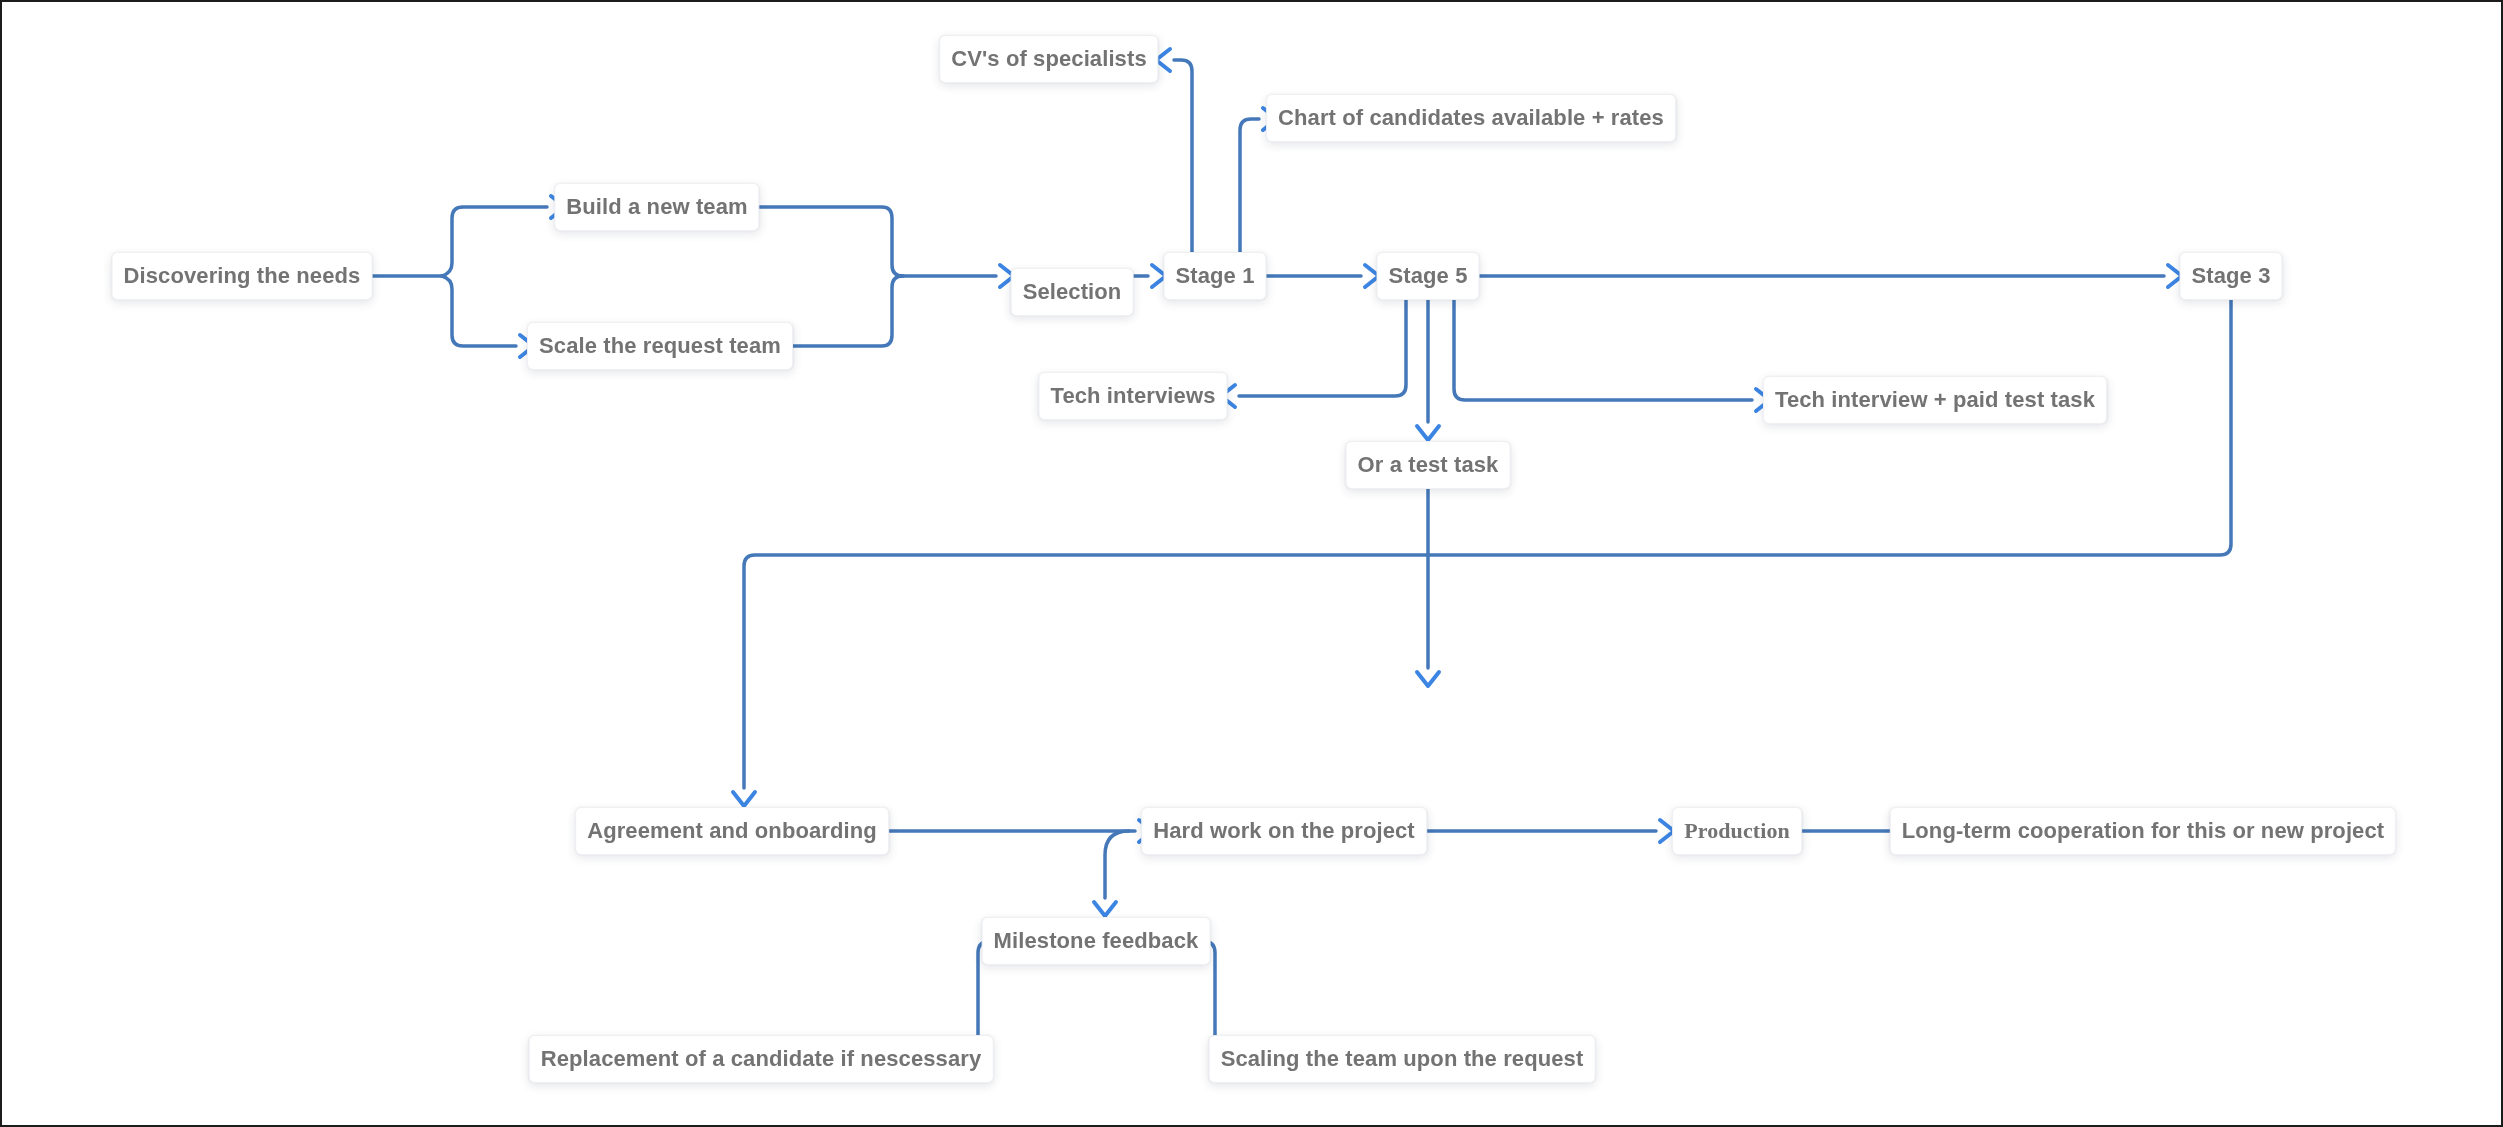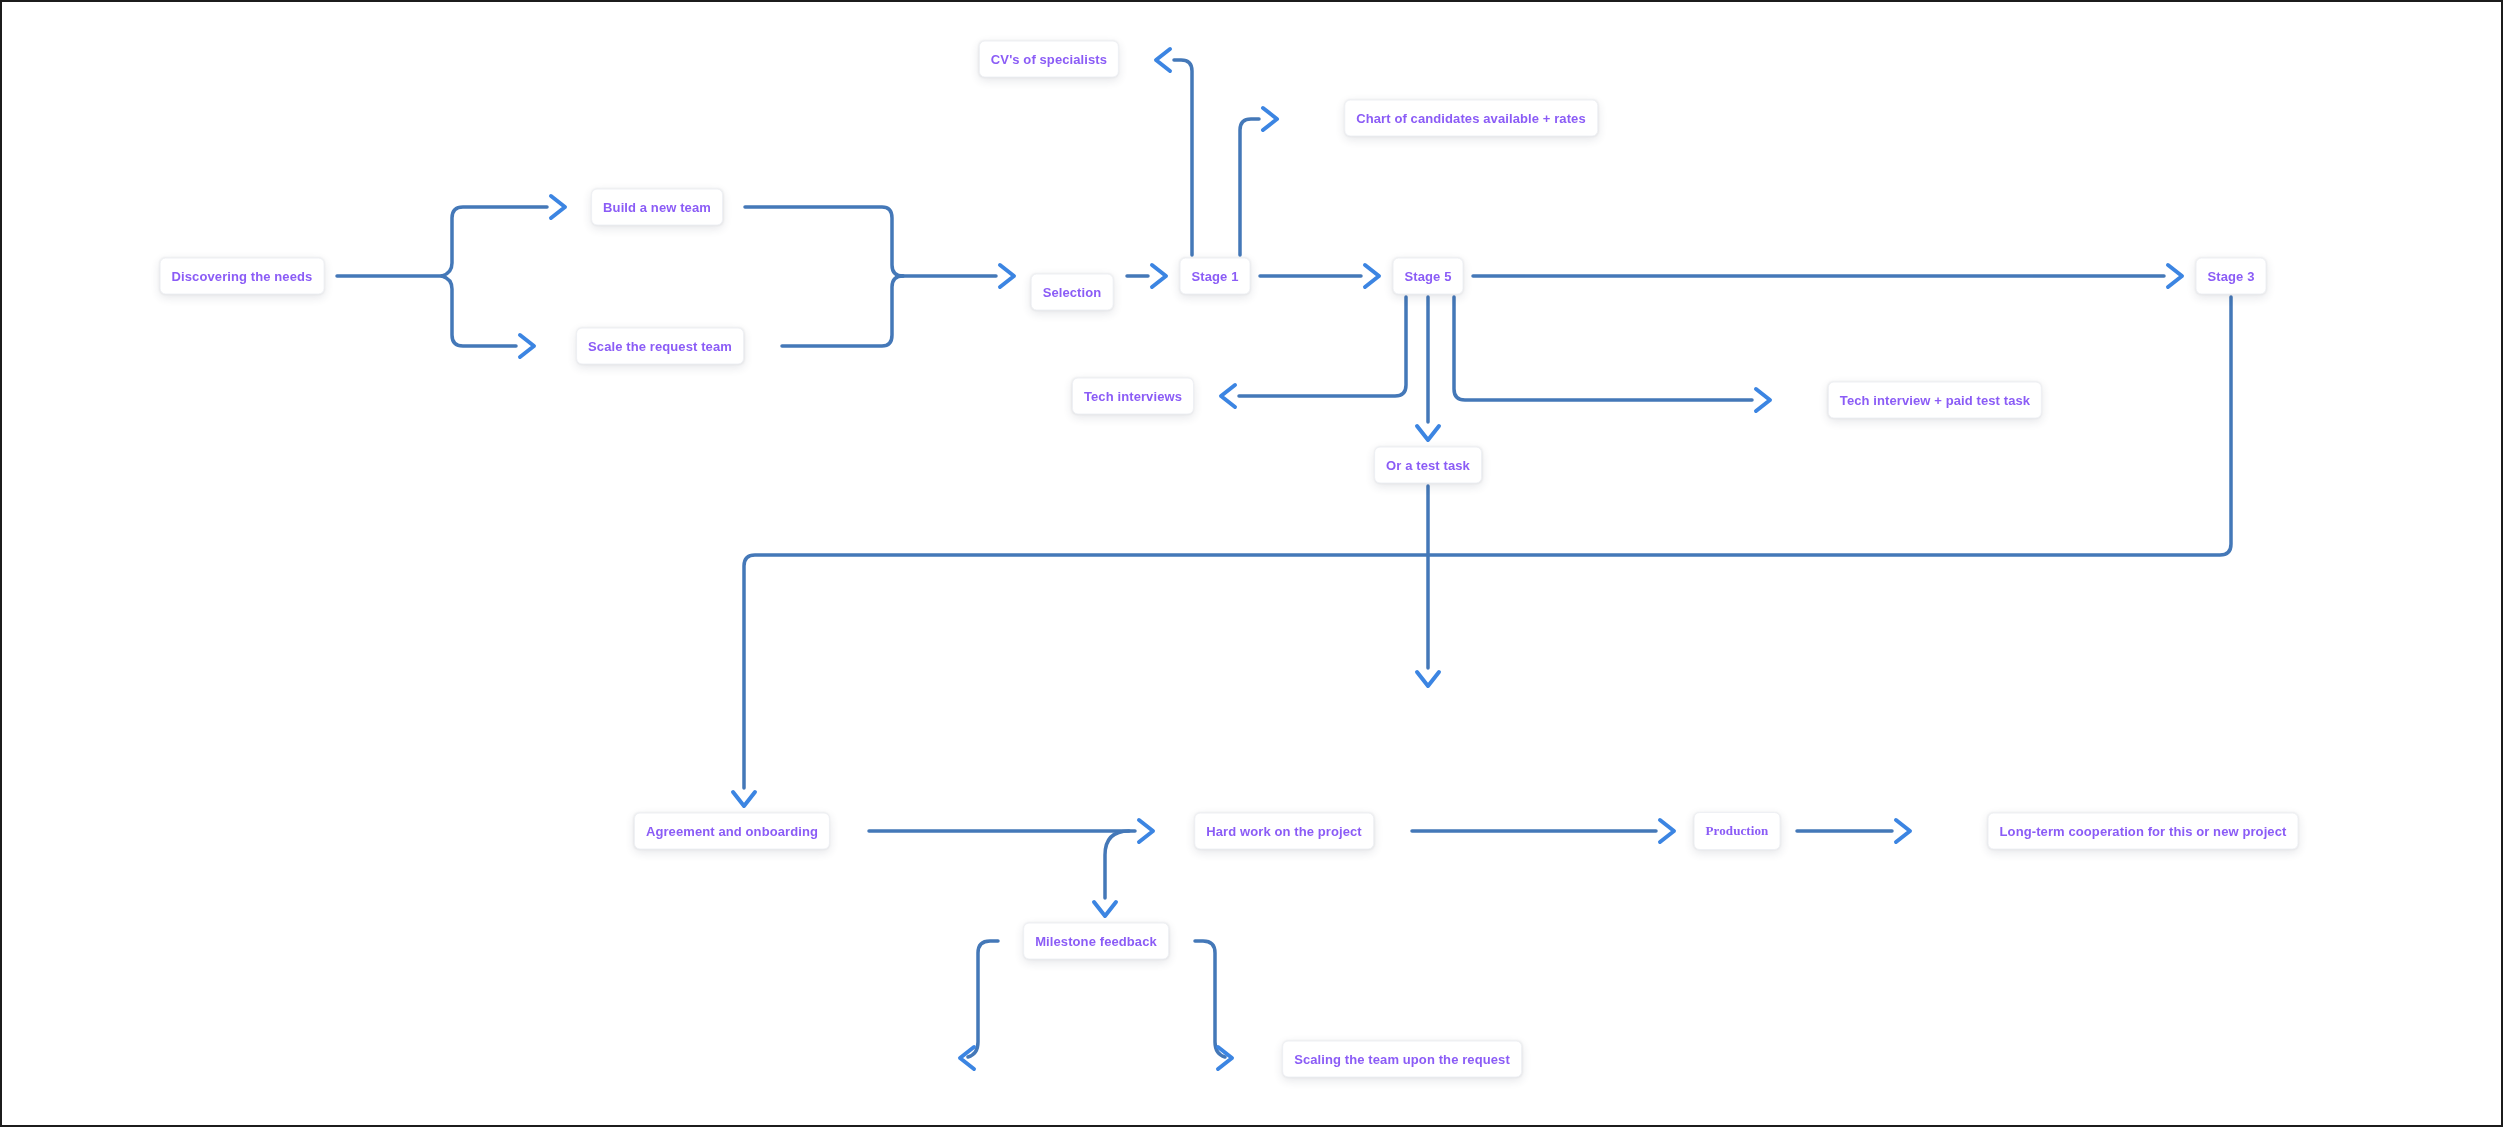--- a/index.html
+++ b/index.html
@@ -15,23 +15,23 @@
   .edges{position:absolute;left:0;top:0;width:2503px;height:1127px;}
   .edges path{fill:none;stroke:#4478b8;stroke-width:3.5;stroke-linecap:round;}
   .edges polyline{fill:none;stroke:#3c85e2;stroke-width:4;stroke-linecap:round;stroke-linejoin:round;}
   .node{
     position:absolute;
     transform:translate(-50%,-50%);
     background:#ffffff;
     border:1px solid #eef0f4;
     border-radius:6px;
     padding:10px 11px;
-    font-size:13px;
+    font-size:22px;
     font-weight:700;
-    color:#8b5cf6;
+    color:#737373;
     letter-spacing:.1px;
     white-space:nowrap;
     box-shadow:0 3px 10px rgba(40,50,70,.12), 0 0 2px rgba(0,0,0,.05);
     text-align:left;
   }
   .node.multiline{white-space:pre-line;line-height:1.3;}
   
   #n-discovering{left:240px;top:274px;}
   #n-build{left:655px;top:205px;}
   #n-scale{left:658px;top:344px;}
@@ -156,15 +156,16 @@
   <div class="node" id="n-cvs">CV's of specialists</div>
   <div class="node" id="n-chart">Chart of candidates available + rates</div>
   <div class="node" id="n-tech-interviews">Tech interviews</div>
   <div class="node" id="n-tech-paid">Tech interview + paid test task</div>
   <div class="node" id="n-test-task">Or a test task</div>
   <div class="node" id="n-agreement">Agreement and onboarding</div>
   <div class="node" id="n-hard-work">Hard work on the project</div>
   <div class="node" id="n-production">Production</div>
   <div class="node" id="n-long-term">Long-term cooperation for this or new project</div>
   <div class="node" id="n-milestone">Milestone feedback</div>
+  <div class="node" id="n-replacement">Replacement of a candidate if nescessary</div>
   <div class="node" id="n-scaling">Scaling the team upon the request</div>
 
 </div>
 
 </body></html>

